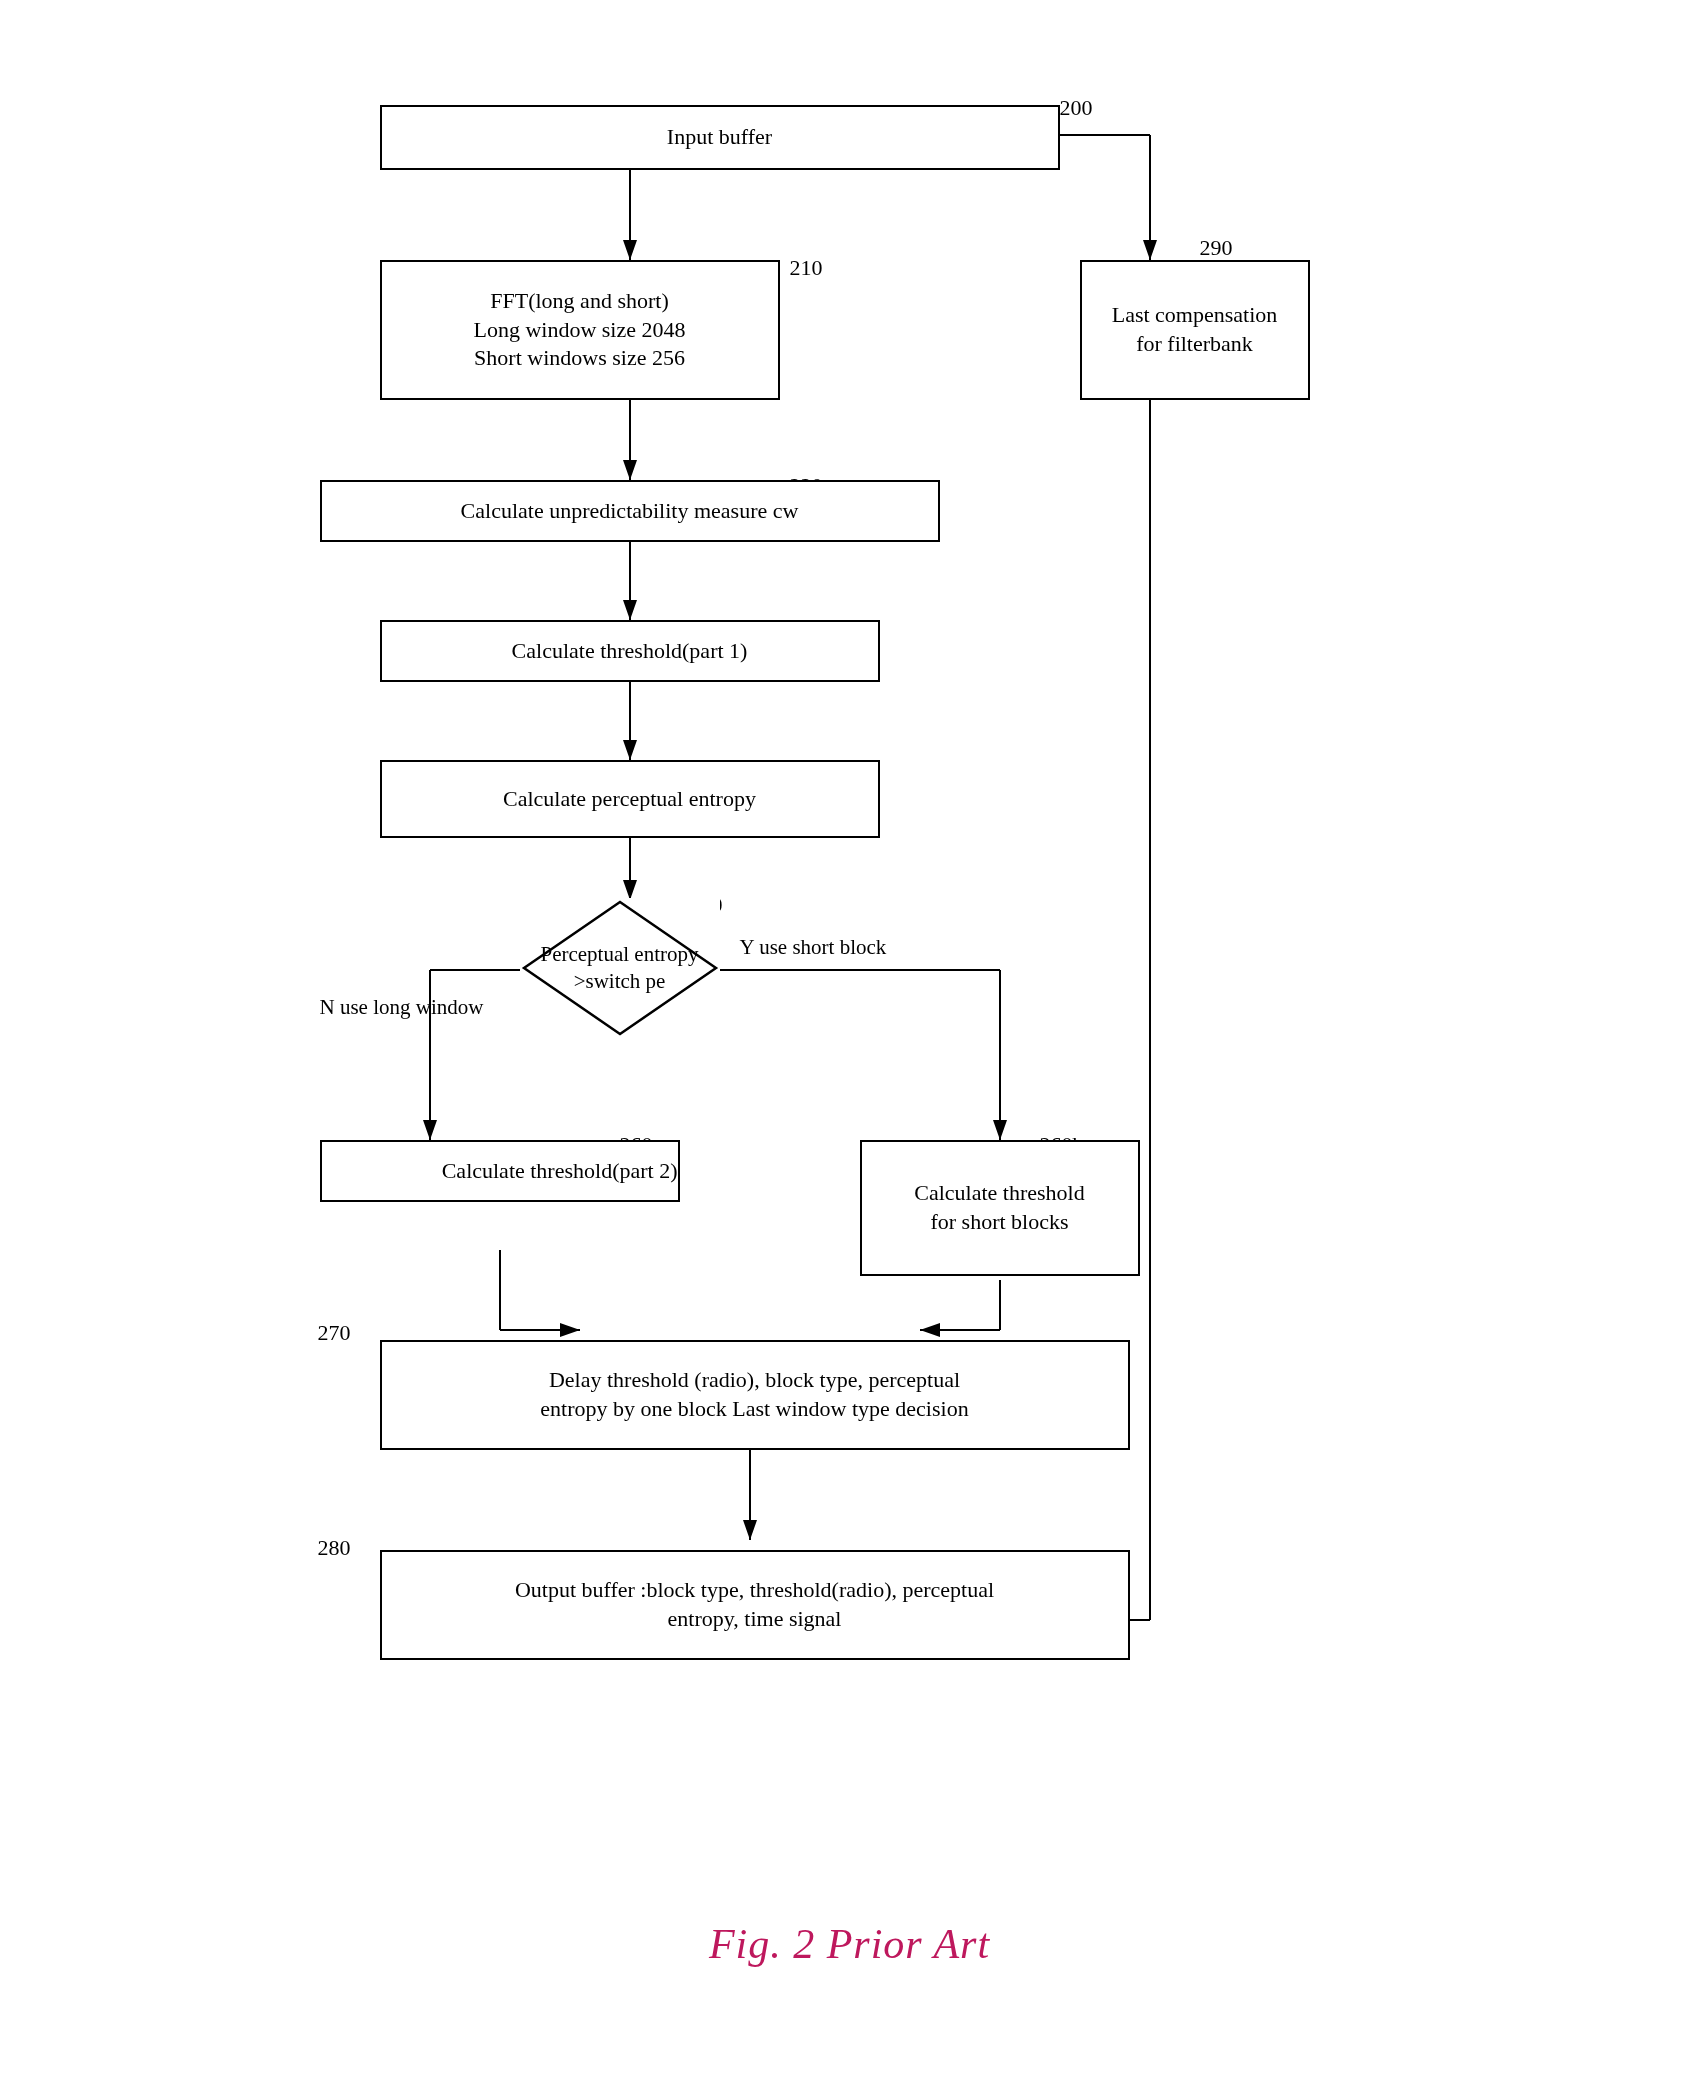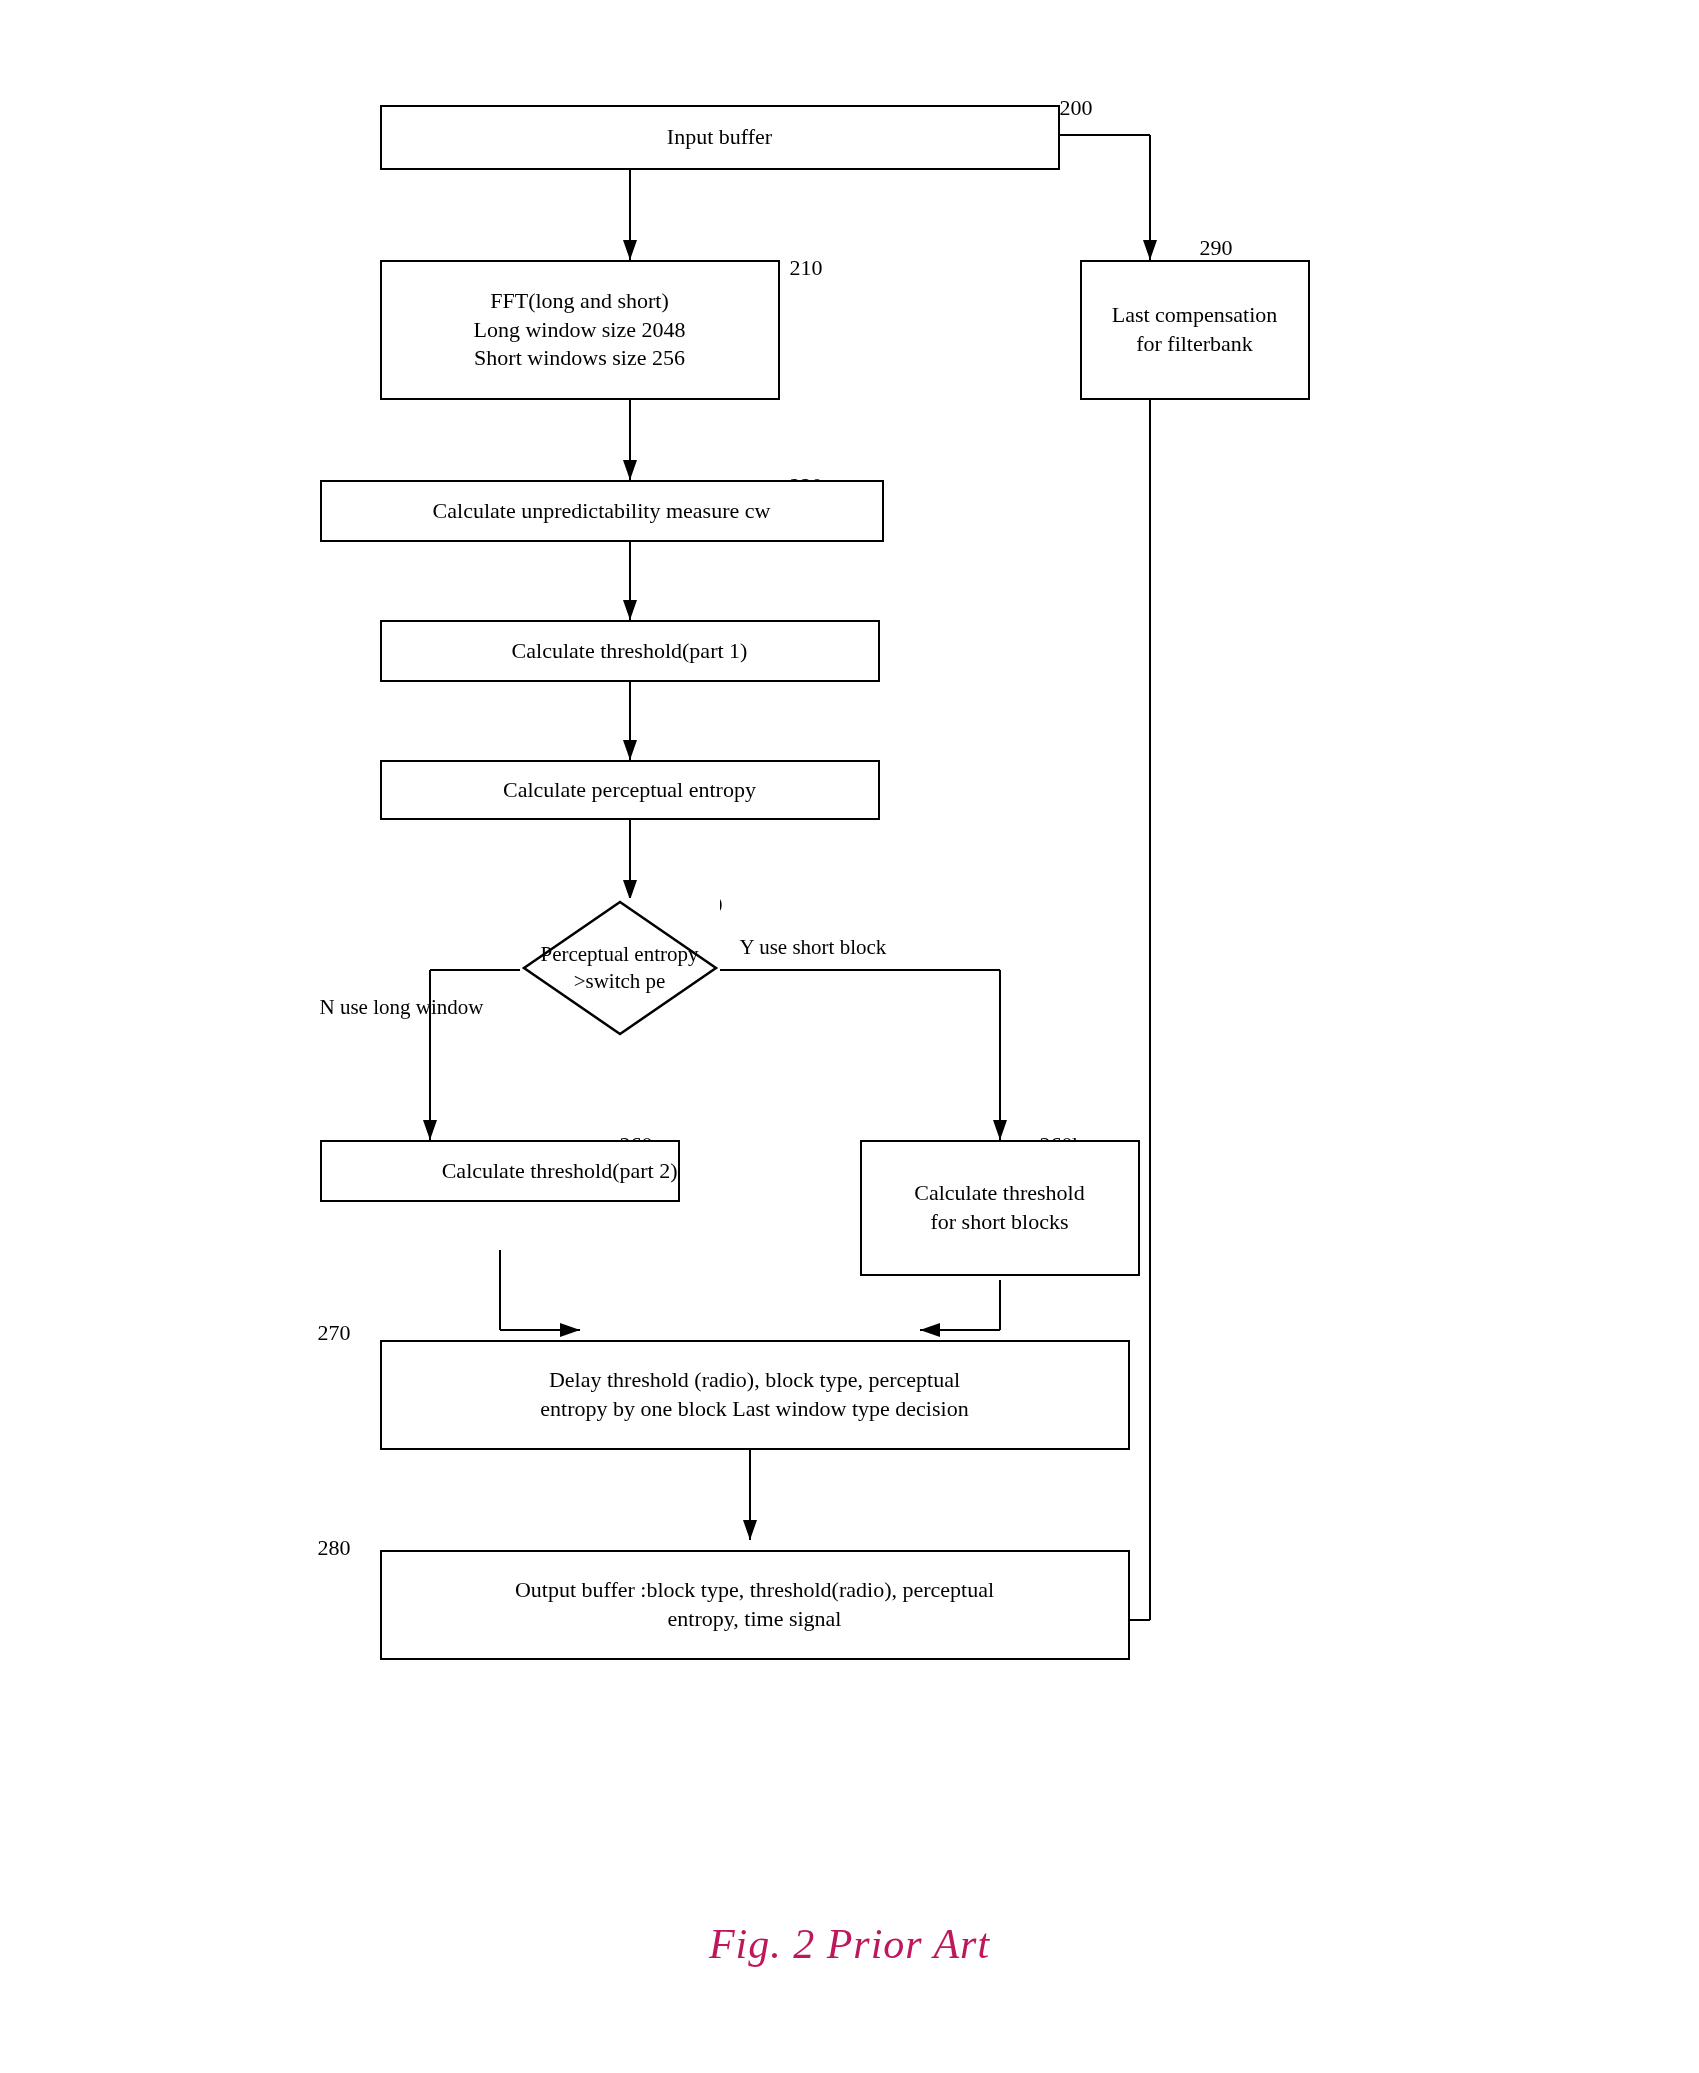--- a/index.html
+++ b/index.html
@@ -161,33 +161,33 @@
     <span class="ref-label" style="top: 215px; left: 490px;">210</span>
 
     <div class="box" style="left: 80px; top: 220px; width: 400px; height: 140px;">
       <span style="white-space: pre-line;">FFT(long and short)
 Long window size 2048
 Short windows size 256</span>
     </div>
 
     <span class="ref-label" style="top: 433px; left: 490px;">220</span>
 
-    <div class="box" style="left: 20px; top: 440px; width: 564px; height: 62px;">
+    <div class="box" style="left: 20px; top: 440px; width: 620px; height: 62px;">
       <span>Calculate unpredictability measure cw</span>
     </div>
 
     <span class="ref-label" style="top: 575px; left: 490px;">230</span>
 
     <div class="box" style="left: 80px; top: 580px; width: 500px; height: 62px;">
       <span>Calculate threshold(part 1)</span>
     </div>
 
     <span class="ref-label" style="top: 715px; left: 490px;">240</span>
 
-    <div class="box" style="left: 80px; top: 720px; width: 500px; height: 60px;">
+    <div class="box" style="left: 80px; top: 720px; width: 500px; height: 78px;">
       <span>Calculate perceptual entropy</span>
     </div>
 
     <span class="ref-label" style="top: 852px; left: 390px;">250</span>
 
     <div class="diamond-wrapper" style="position: absolute; left: 220px; top: 858px; width: 200px; height: 140px;">
       <div class="diamond">
         <svg width="200" height="140" xmlns="http://www.w3.org/2000/svg">
           <polygon points="100,4 196,70 100,136 4,70" fill="white" stroke="black" stroke-width="2.5"></polygon>
         </svg>

